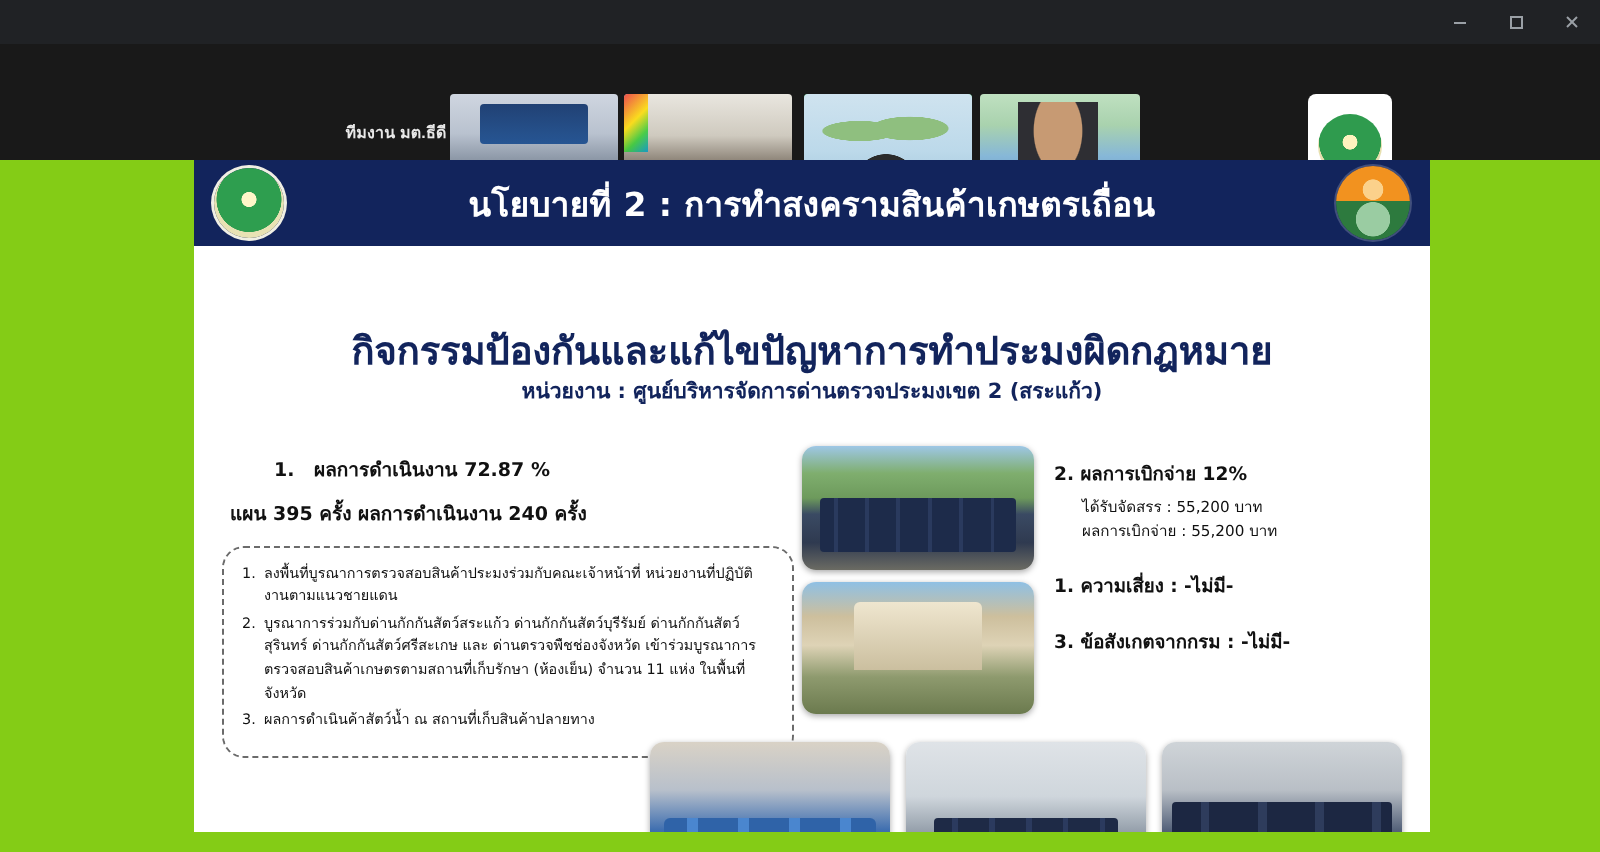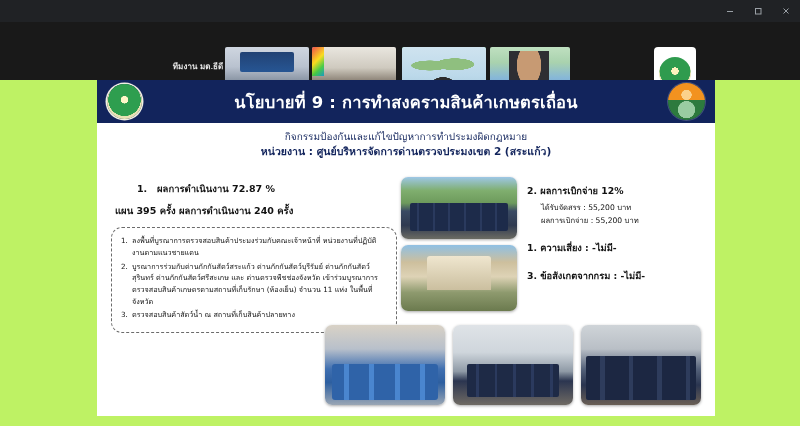--- a/index.html
+++ b/index.html
@@ -2,21 +2,21 @@
 <html><head>
 <meta charset="utf-8">
 <style>
   * { box-sizing: border-box; margin: 0; padding: 0; }
   html, body {
     width: 800px; height: 426px;
     background: #1a1a1a;
     font-family: "Liberation Sans", "DejaVu Sans", sans-serif;
     overflow: hidden;
   }
-  #app { position: relative; width: 800px; height: 426px; background: #bef264; }
+  #app { position: relative; width: 800px; height: 426px; background: #84cc16; }
 
   
   .titlebar {
     position: absolute; top: 0; left: 0; width: 800px; height: 22px;
     background: #202225; display: flex; justify-content: flex-end; align-items: center;
   }
   .wbtn {
     width: 28px; height: 22px; display: flex; align-items: center; justify-content: center;
     color: #9aa0a6; font-size: 11px; line-height: 1;
   }
@@ -106,21 +106,21 @@
     content:""; position:absolute; inset:0; border-radius:50%;
     background: radial-gradient(circle at 50% 32%, #ffe7b0 0 16%, transparent 17%),
                 radial-gradient(circle at 50% 72%, #bfe8c4 0 26%, transparent 27%);
     opacity:.75;
   }
 
   .slide-sub {
     text-align: center; padding-top: 8px;
     font-family: "DejaVu Sans", sans-serif;
   }
-  .sub1 { color: #12245c; font-size: 10px; font-weight: normal; line-height: 1.25; }
+  .sub1 { color: #12245c; font-size: 19px; font-weight: bold; line-height: 1.25; margin-top: 34px; }
   .sub2 { color: #12245c; font-size: 10.5px; font-weight: bold; line-height: 1.5; }
 
   .body { position: relative; width: 100%; height: 258px; }
 
   
   .col-left { position: absolute; left: 14px; top: 22px; width: 296px; }
   .kpi1 {
     font-family: "DejaVu Sans", sans-serif; font-size: 9.5px; font-weight: bold;
     color: #111; padding-left: 26px;
   }
@@ -243,42 +243,42 @@
     <div class="logotile">
       <div style="width:32px;height:32px;border-radius:50%;
                   background:radial-gradient(circle at 50% 44%, #fff2bf 0 15%, #2f9b4e 16% 64%, #e6dfae 65% 80%, #cdc79c 81% 100%);"></div>
     </div>
   </div>
 
   <div class="slide">
 
     <div class="slide-header">
       <div class="seal seal-left"></div>
-      <div class="slide-title">นโยบายที่ 9 : การทำสงครามสินค้าเกษตรเถื่อน</div>
+      <div class="slide-title">นโยบายที่ 2 : การทำสงครามสินค้าเกษตรเถื่อน</div>
       <div class="seal seal-right"></div>
     </div>
 
     <div class="slide-sub">
       <div class="sub1">กิจกรรมป้องกันและแก้ไขปัญหาการทำประมงผิดกฎหมาย</div>
       <div class="sub2">หน่วยงาน : ศูนย์บริหารจัดการด่านตรวจประมงเขต 2 (สระแก้ว)</div>
     </div>
 
     <div class="body">
 
       <div class="col-left">
         <div class="kpi1">
           <span class="num">1.</span><span>ผลการดำเนินงาน  72.87 %</span>
         </div>
         <div class="kpi1b">แผน 395 ครั้ง ผลการดำเนินงาน 240 ครั้ง</div>
 
         <div class="dashbox">
           <ol>
             <li>ลงพื้นที่บูรณาการตรวจสอบสินค้าประมงร่วมกับคณะเจ้าหน้าที่ หน่วยงานที่ปฏิบัติงานตามแนวชายแดน</li>
             <li>บูรณาการร่วมกับด่านกักกันสัตว์สระแก้ว ด่านกักกันสัตว์บุรีรัมย์ ด่านกักกันสัตว์สุรินทร์ ด่านกักกันสัตว์ศรีสะเกษ และ ด่านตรวจพืชช่องจังหวัด เข้าร่วมบูรณาการตรวจสอบสินค้าเกษตรตามสถานที่เก็บรักษา (ห้องเย็น) จำนวน 11 แห่ง  ในพื้นที่จังหวัด</li>
-            <li>ตรวจสอบสินค้าสัตว์น้ำ ณ สถานที่เก็บสินค้าปลายทาง</li>
+            <li>ผลการดำเนินค้าสัตว์น้ำ ณ สถานที่เก็บสินค้าปลายทาง</li>
           </ol>
         </div>
       </div>
 
       <div class="photo" style="left:304px; top:18px; width:116px; height:62px;">
         <div class="ph2 pg-group"></div>
       </div>
       <div class="photo" style="left:304px; top:86px; width:116px; height:66px;">
         <div class="ph2 pg-gate"></div>
       </div>

